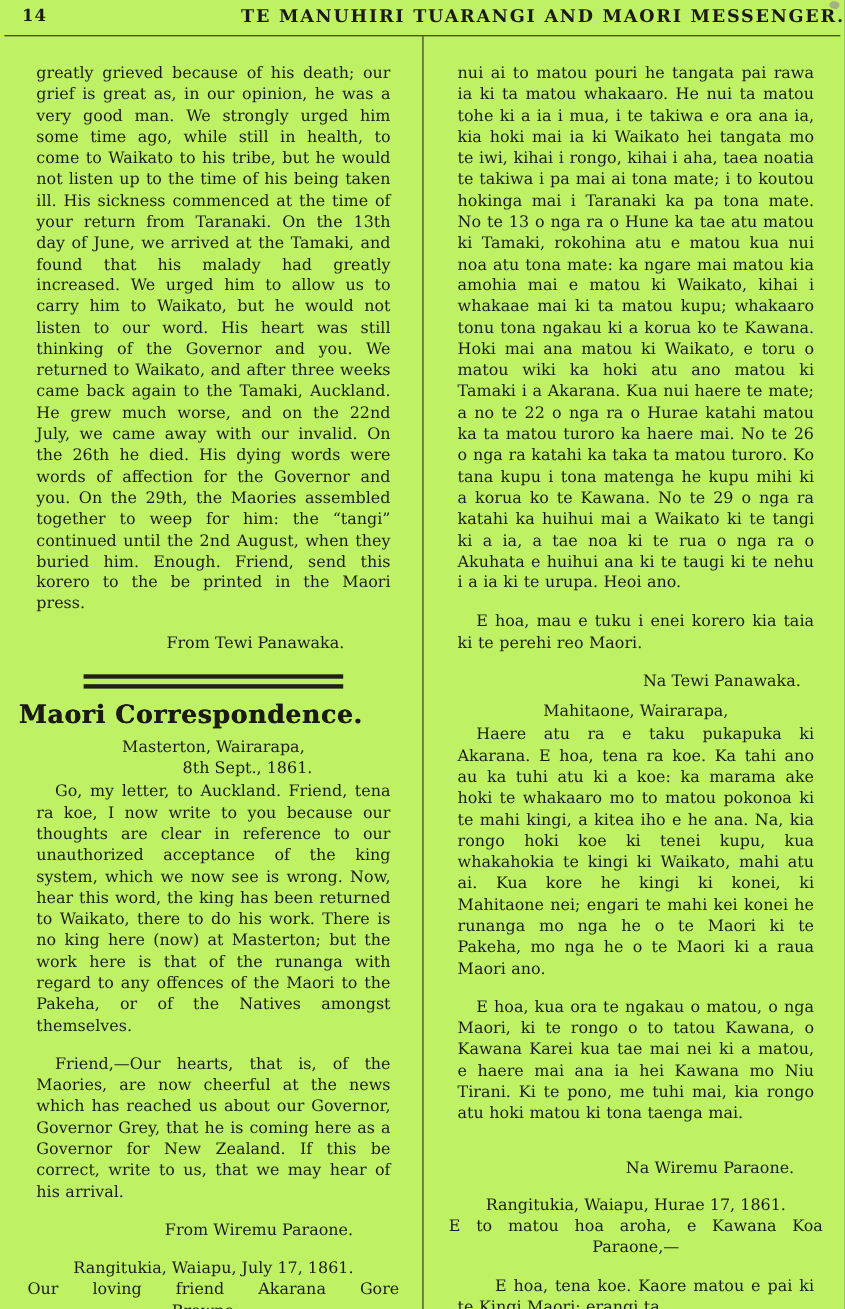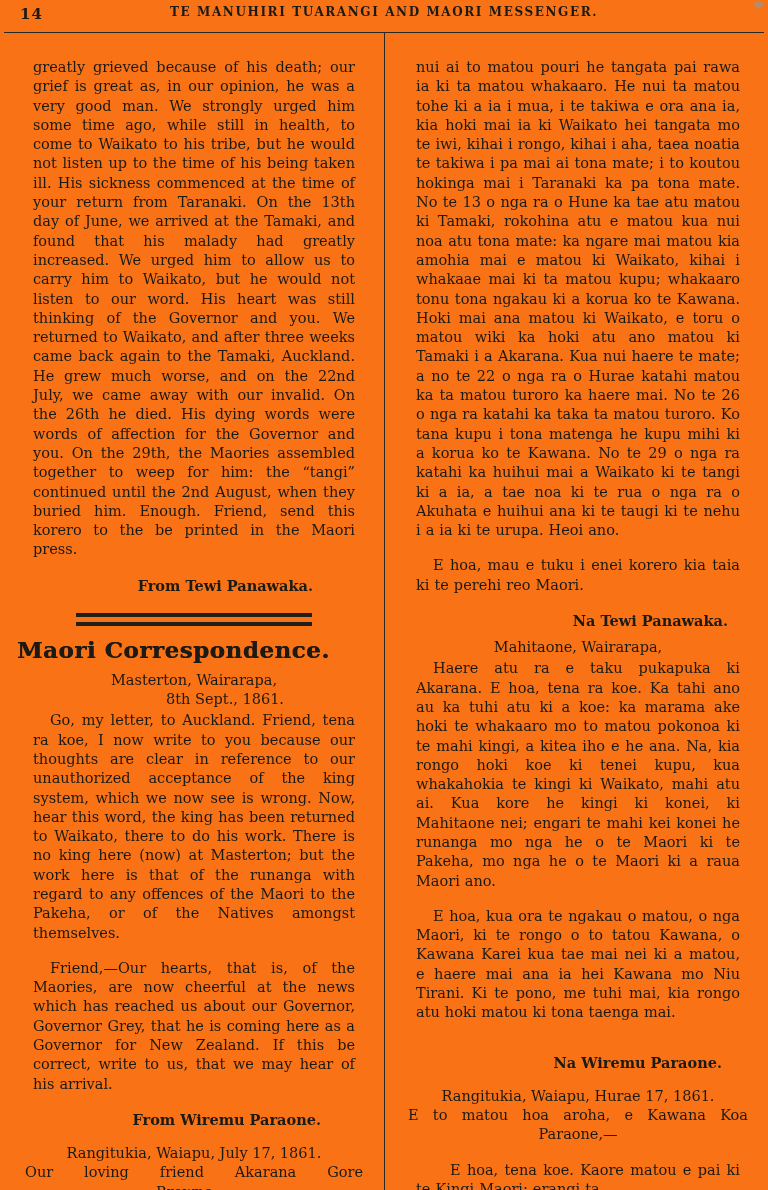--- a/index.html
+++ b/index.html
@@ -1,34 +1,34 @@
 <!DOCTYPE html>
 <html><head>
 <meta charset="utf-8">
 <style>
   html, body { margin: 0; padding: 0; background: #6b6b6b; }
   .page {
     position: relative;
     width: 768px;
     height: 1190px;
     margin: 0 auto;
-    background: #f97316;
+    background: #bef264;
     color: #1c1a15;
     font-family: "DejaVu Serif", "Liberation Serif", serif;
     overflow: hidden;
   }
   
   .masthead { position: relative; height: 24px; padding-top: 5px; }
   .page-num {
     position: absolute; left: 20px; top: 5px;
     font-weight: bold; font-size: 15px; letter-spacing: 1px;
   }
   .title {
-    margin: 0; text-align: center;
-    font-size: 12px; font-weight: bold; letter-spacing: 1.6px;
+    margin: 0; text-align: right;
+    font-size: 16px; font-weight: bold; letter-spacing: 1.6px;
     white-space: nowrap;
   }
   .smudge {
     position: absolute; right: 5px; top: 1px;
     width: 9px; height: 7px; border-radius: 60% 40% 50% 50%;
     background: #9a968b; opacity: .7; transform: rotate(18deg);
   }
   .masthead-rule { border-top: 1.6px solid #2a2822; margin: 3px 4px 0 4px; }
 
   
@@ -46,21 +46,20 @@
     word-spacing: 0.4px;
   }
   .no-indent { text-indent: 0; }
   .closing { text-indent: 34px; }
   .mt-sm { margin-top: 2px; }
 
   .signature {
     margin: 9px 0 8px;
     font-size: 14.5px; line-height: 19px;
     text-align: right;
-    font-weight: bold;
   }
   .sig-pad-1 { padding-right: 58px; }
   .sig-pad-2 { padding-right: 50px; }
   .sig-pad-3 { padding-right: 28px; }
   .sig-pad-4 { padding-right: 34px; }
   .sig-gap   { margin-top: 30px; }
 
   .section-divider { width: 236px; margin: 18px auto 10px auto; }
   .section-divider .bar { height: 4px; background: #211f1a; }
   .section-divider .bar + .bar { margin-top: 5px; }

